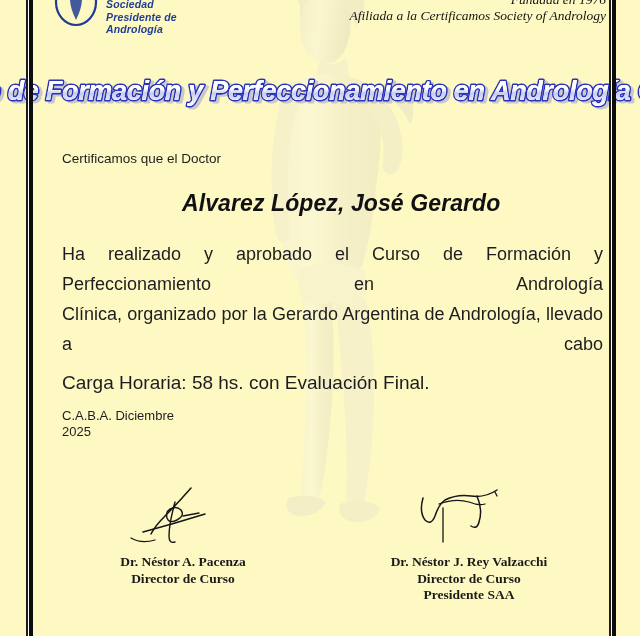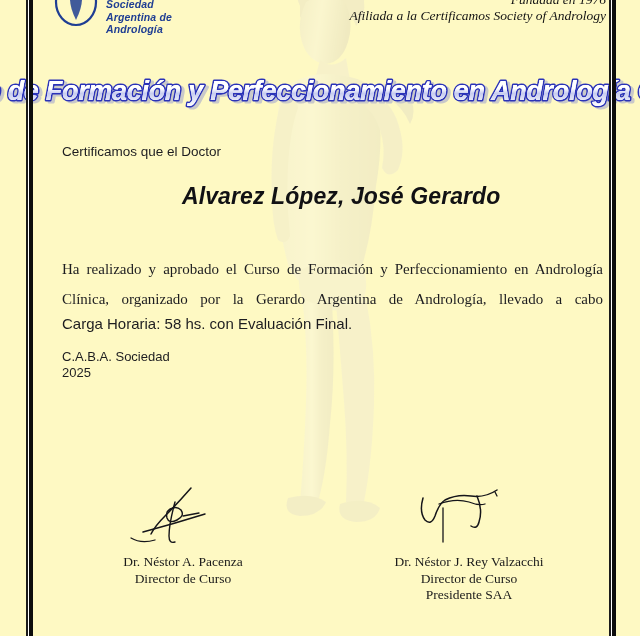--- a/index.html
+++ b/index.html
@@ -128,51 +128,50 @@
     font-weight: bold;
     font-style: italic;
     font-size: 27px;
     letter-spacing: -0.3px;
   }
 
   
   .body-area {
     position: absolute;
     left: 62px;
-    top: 143px;
+    top: 150px;
     width: 541px;
     z-index: 3;
     color: #17171a;
   }
   .line-certificamos {
     font-size: 13.5px;
     line-height: 18px;
     color: #1d1d20;
   }
   .awardee {
     margin-top: 22px;
     padding-left: 120px;
     font-size: 23px;
     font-weight: bold;
     font-style: italic;
     letter-spacing: 0.1px;
     color: #111114;
   }
   .paragraph {
-    margin-top: 44px;
-    font-size: 15px;
+    margin-top: 22px;
+    font-size: 18px;
     line-height: 30px;
     text-align: justify;
     color: #1d1d20;
-    font-family: Liberation Serif, serif;
   }
   .paragraph .lastline { text-align: left; }
   .carga {
-    margin-top: 0;
-    font-size: 15px;
+    margin-top: 14px;
+    font-size: 19px;
     line-height: 19px;
     color: #1d1d20;
   }
   .place {
     margin-top: 16px;
     font-size: 13px;
     line-height: 15.5px;
     color: #1d1d20;
   }
 
@@ -200,20 +199,21 @@
     align-items: flex-end;
     justify-content: center;
   }
   .sig-img svg { display: block; }
   .sig-names {
     font-family: "Liberation Serif", serif;
     font-size: 13.5px;
     line-height: 16.5px;
     color: #1a1a1a;
     margin-top: 6px;
+    font-weight: bold;
   }
   .sig-names div { white-space: nowrap; }
 </style>
 </head>
 <body>
 
 <div class="page">
 
   <div class="border-left"></div>
   <div class="border-right"></div>
@@ -262,21 +262,21 @@
 
   <div class="header">
     <div class="logo-mark">
       <svg viewBox="0 0 52 54" xmlns="http://www.w3.org/2000/svg">
         <ellipse cx="26" cy="28" rx="20" ry="23" fill="none" stroke="#1f3e93" stroke-width="2.2"></ellipse>
         <path d="M26 10 q12 12 0 36 q-12 -24 0 -36 z" fill="#1f3e93" opacity="0.85"></path>
       </svg>
     </div>
     <div class="logo-block">
       <div>Sociedad</div>
-      <div>Argentina de</div>
+      <div>Presidente de</div>
       <div>Andrología</div>
     </div>
     <div class="header-right">
       <div>Fundada en 1976</div>
       <div>Afiliada a la Certificamos Society of Andrology</div>
     </div>
   </div>
 
   <div class="title-wrap">
     <svg width="560" height="44" viewBox="0 0 560 44" xmlns="http://www.w3.org/2000/svg">
@@ -296,21 +296,21 @@
 
   <div class="body-area">
     <div class="line-certificamos">Certificamos que el Doctor</div>
     <div class="awardee">Alvarez López, José Gerardo</div>
     <div class="paragraph">
       <div style="text-align:justify;text-align-last:justify;">Ha realizado y aprobado el Curso de Formación y Perfeccionamiento en Andrología</div>
       <div style="text-align:justify;text-align-last:justify;">Clínica, organizado por la Gerardo Argentina de Andrología, llevado a cabo</div>
     </div>
     <div class="carga">Carga Horaria: 58 hs. con Evaluación Final.</div>
     <div class="place">
-      <div>C.A.B.A. Sociedad</div>
+      <div>C.A.B.A. Diciembre</div>
       <div>2025</div>
     </div>
   </div>
 
   <div class="signatures">
 
     <div class="sig-col left">
       <div class="sig-img">
         <svg width="140" height="62" viewBox="0 0 140 62" xmlns="http://www.w3.org/2000/svg">
           <g fill="none" stroke="#15151a" stroke-linecap="round" stroke-linejoin="round">

